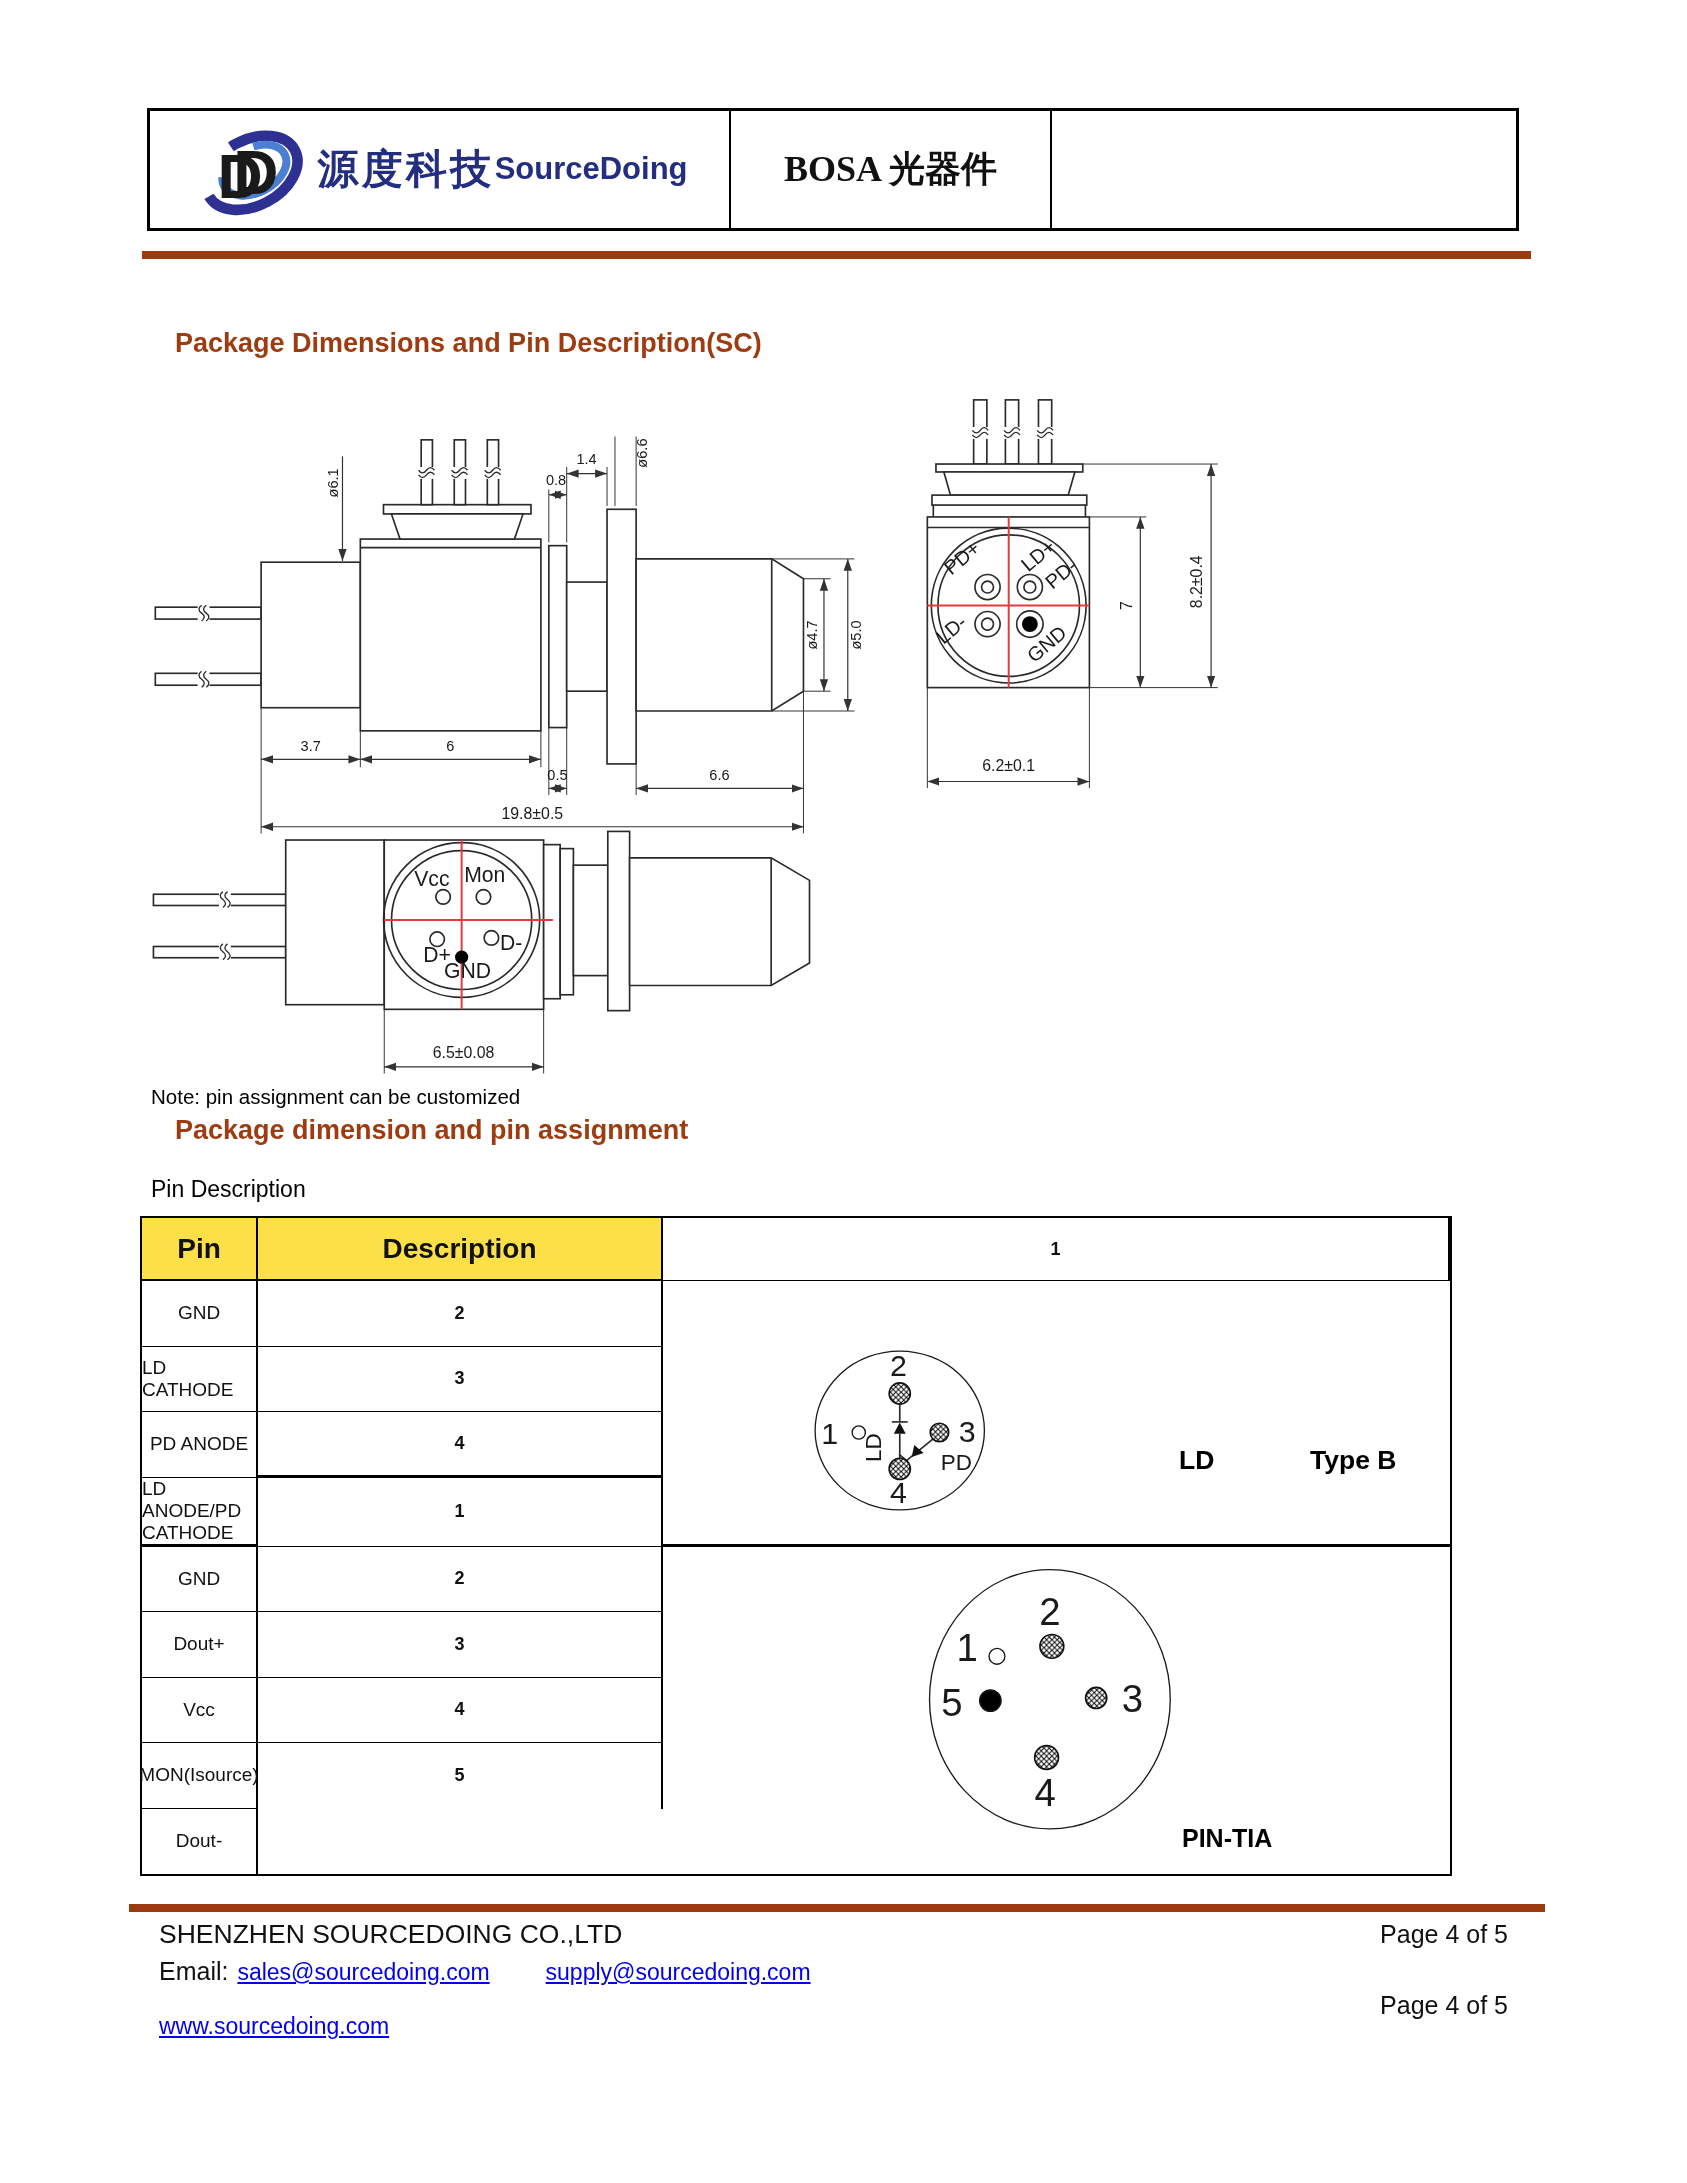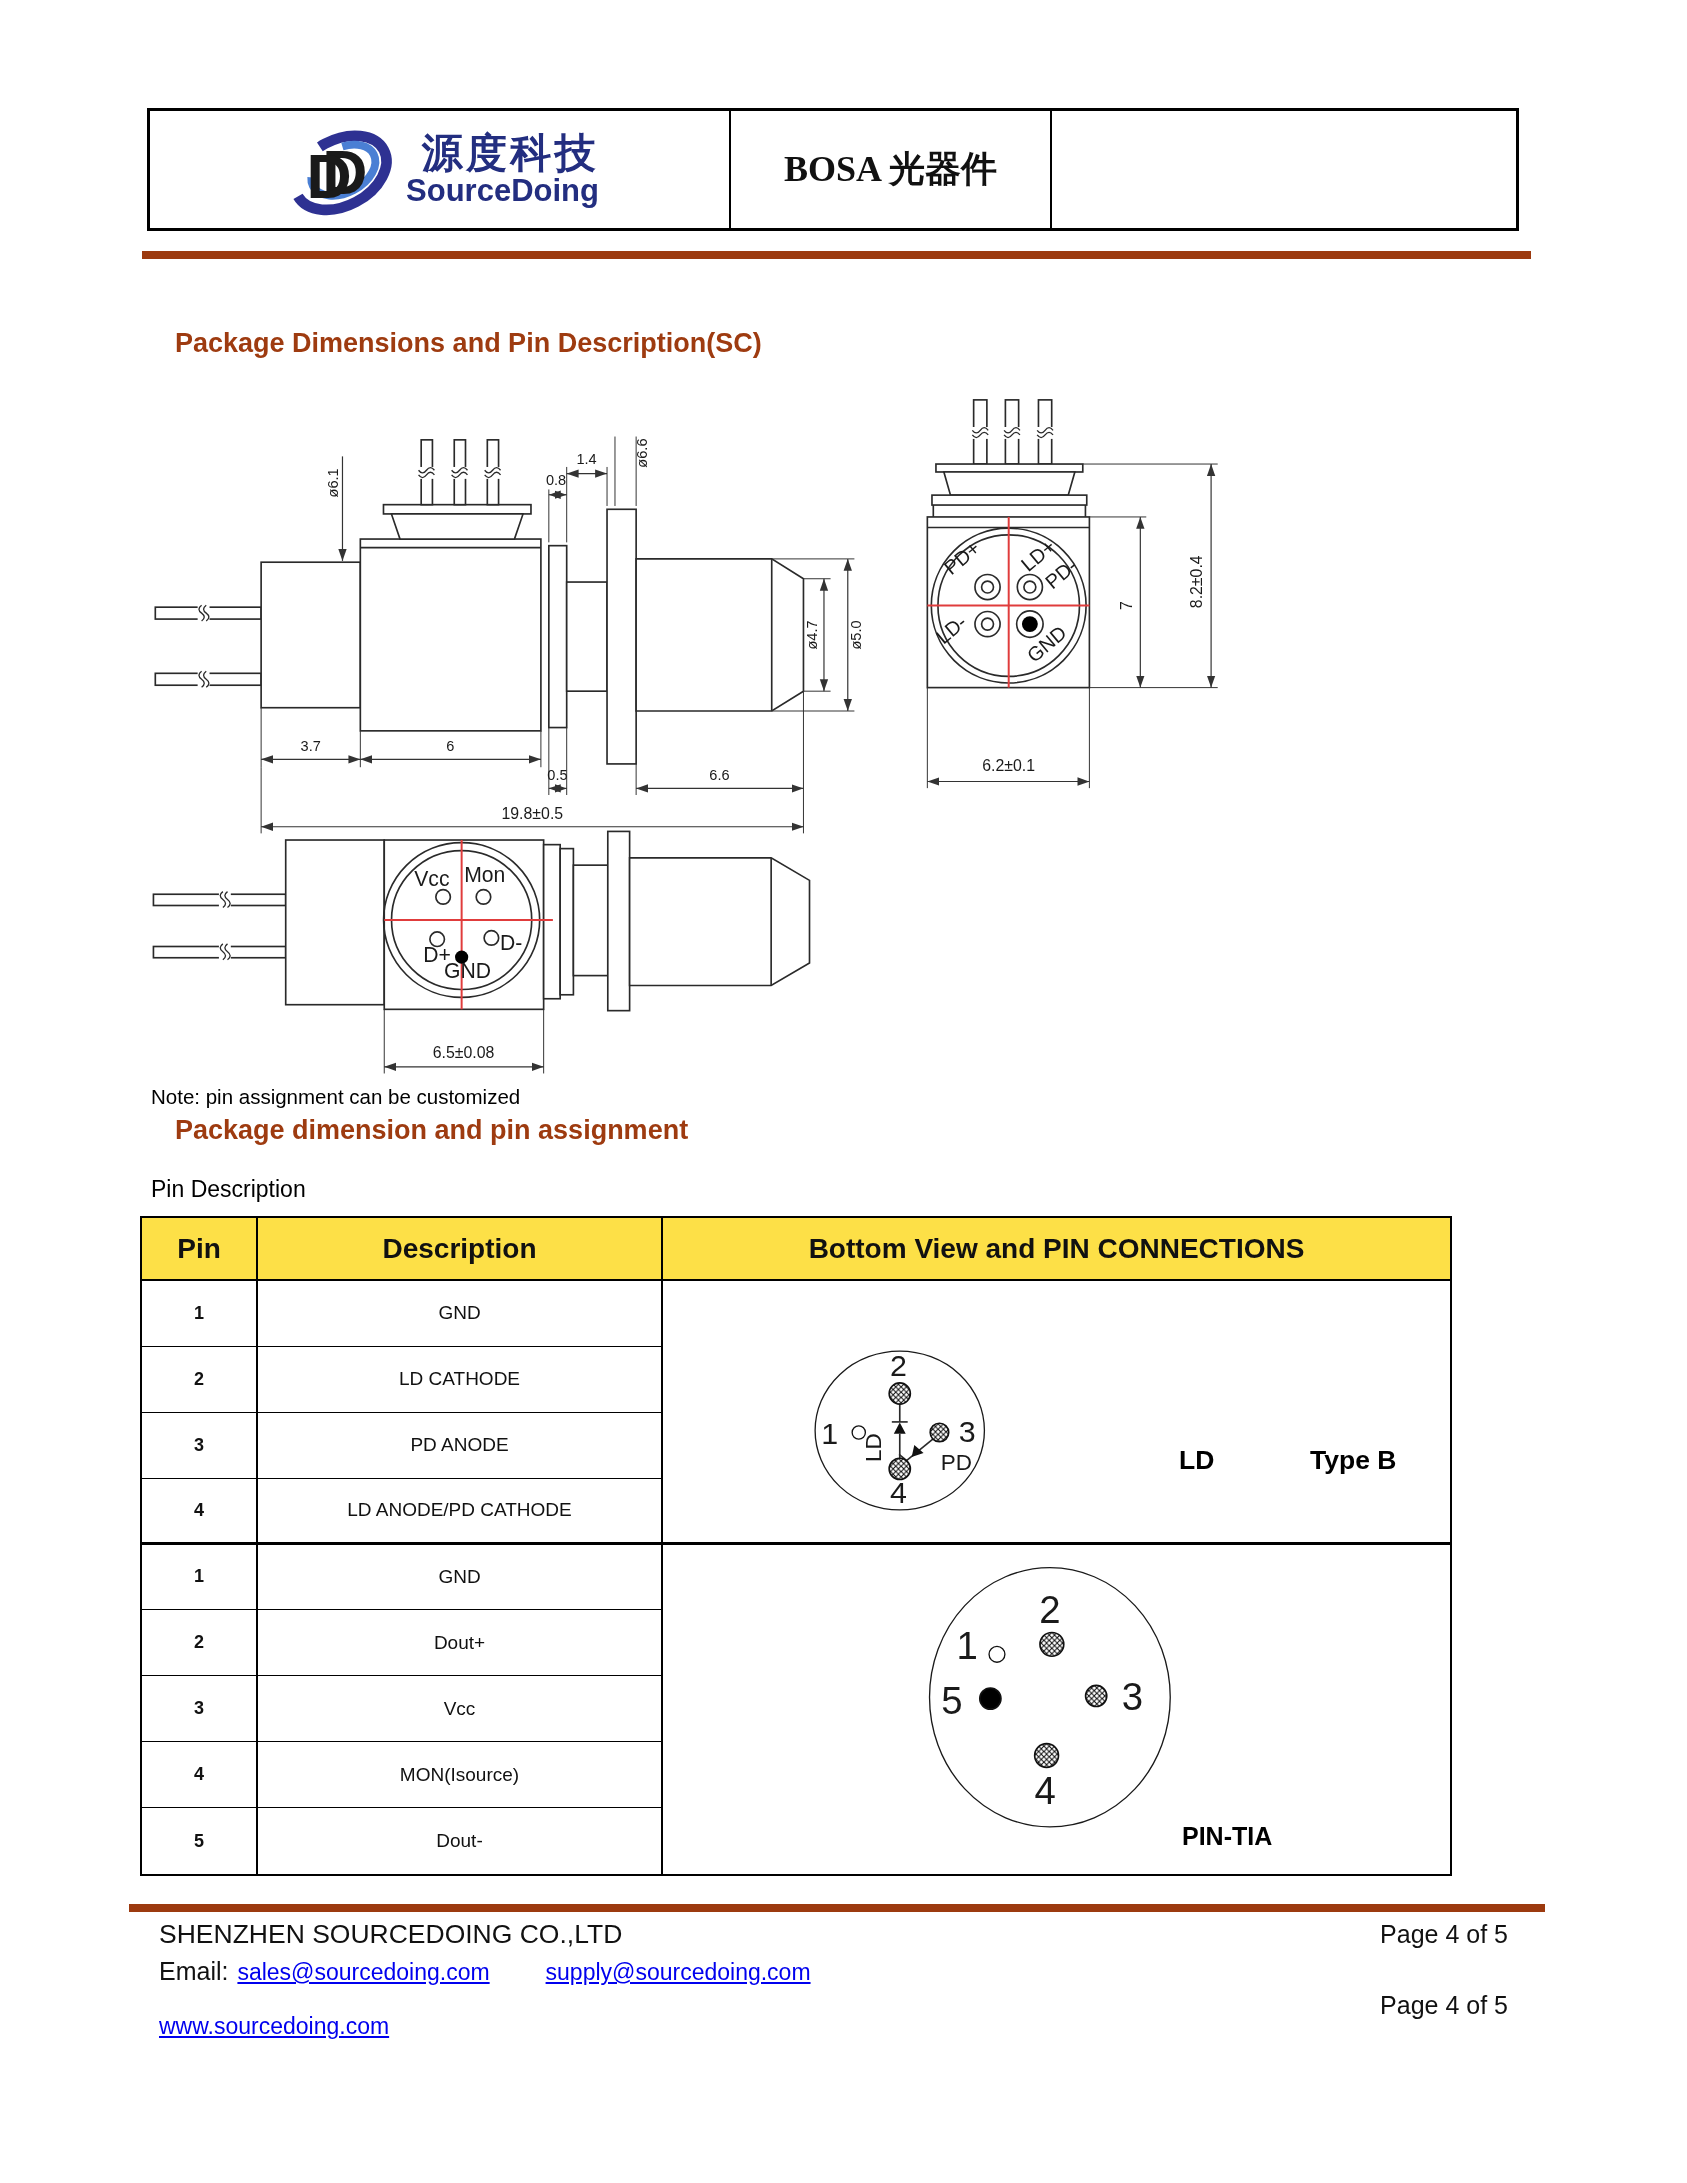--- a/index.html
+++ b/index.html
@@ -2,21 +2,21 @@
 <html style="font-size:10.6px"><head>
 <meta charset="utf-8">
 <style>
   html,body{margin:0;padding:0;background:#888;}
   #page{position:relative;width:1687px;height:2183px;background:#ffffff;
         font-family:"Liberation Sans",sans-serif;color:#111;overflow:hidden;}
   .abs{position:absolute;}
   
   .hdr{left:147px;top:108px;width:1366px;height:117px;border:3.3px solid #000;display:flex;background:#fff;}
   .hdr-logo{width:579px;border-right:2px solid #000;display:flex;align-items:center;justify-content:center;gap:4px;}
-  .logo-texts{display:flex;flex-direction:column;align-items:flex-end;line-height:1.05;}
+  .logo-texts{display:flex;align-items:center;line-height:1.05;}
   .logo-cn{font-size:41px;font-weight:bold;color:#232e80;letter-spacing:3.3px;}
   .logo-en{font-size:31px;font-weight:bold;color:#232e80;}
   .hdr-title{width:319px;border-right:2px solid #000;display:flex;align-items:center;justify-content:center;
              font-family:"Liberation Serif",serif;font-weight:bold;font-size:36px;}
   .hdr-meta{flex:1;display:flex;flex-direction:column;font-family:"Liberation Serif",serif;}
   .hdr-row{display:flex;border-bottom:2px solid #000;}
   .hdr-row:last-child{border-bottom:none;}
   .hdr-row-label{width:169px;border-right:2px solid #000;display:flex;align-items:center;justify-content:center;font-size:19px;}
   .hdr-row-value{flex:1;display:flex;align-items:center;justify-content:center;font-size:20px;}
   .r1{height:44px;} .r2{height:38px;} .r3{flex:1;}
@@ -254,21 +254,20 @@
     <text class="dl2" x="471" y="388">6.5±0.08</text>
   </svg>
 
   <div class="abs note" style="left:151px;top:1085px;">Note: pin assignment can be customized</div>
   <div class="abs h-brown" style="left:151px;top:1115px;">Package dimension and pin assignment</div>
   <div class="abs pindesc" style="left:151px;top:1176px;">Pin Description</div>
 
   <div class="abs ptable">
     <div class="th col1">Pin</div>
     <div class="th col2">Description</div>
-    <div class="th">Bottom View and PIN CONNECTIONS</div>
 
     <div class="col1 cell pinnum">1</div>
     <div class="col2 cell desc">GND</div>
     <div class="col1 cell pinnum">2</div>
     <div class="col2 cell desc">LD CATHODE</div>
     <div class="col1 cell pinnum">3</div>
     <div class="col2 cell desc">PD ANODE</div>
     <div class="col1 thick pinnum">4</div>
     <div class="col2 thick desc">LD ANODE/PD CATHODE</div>
 

